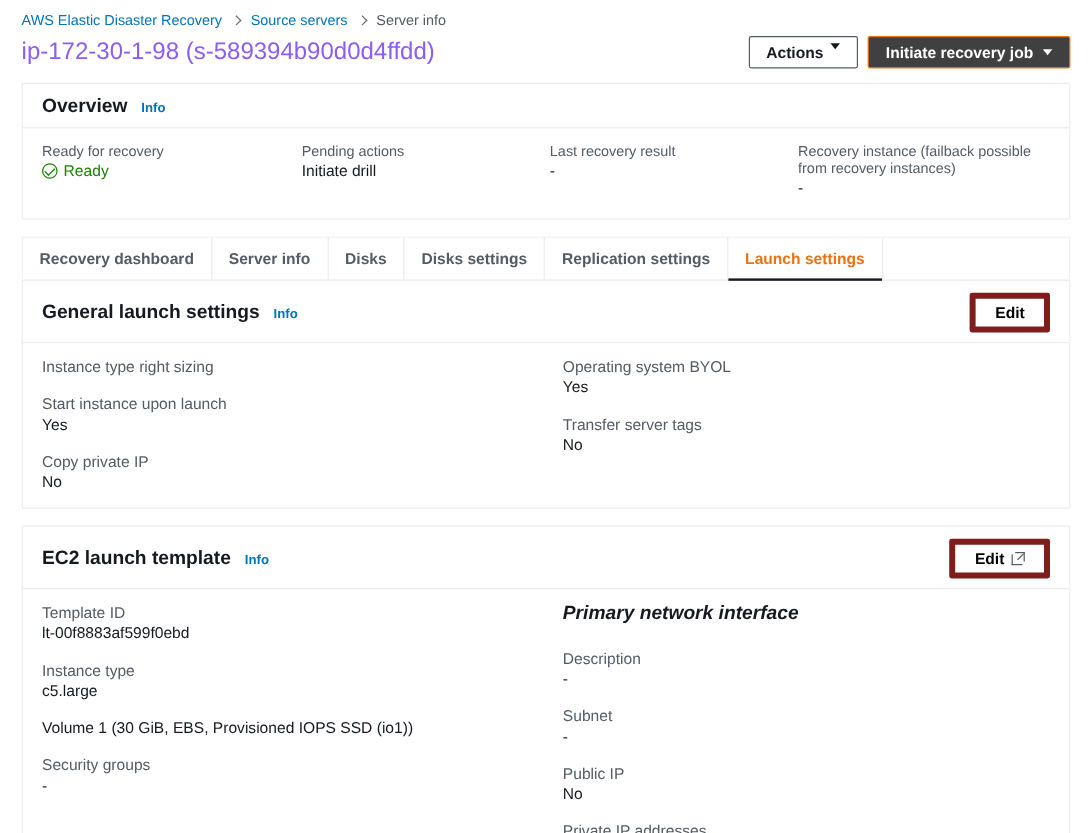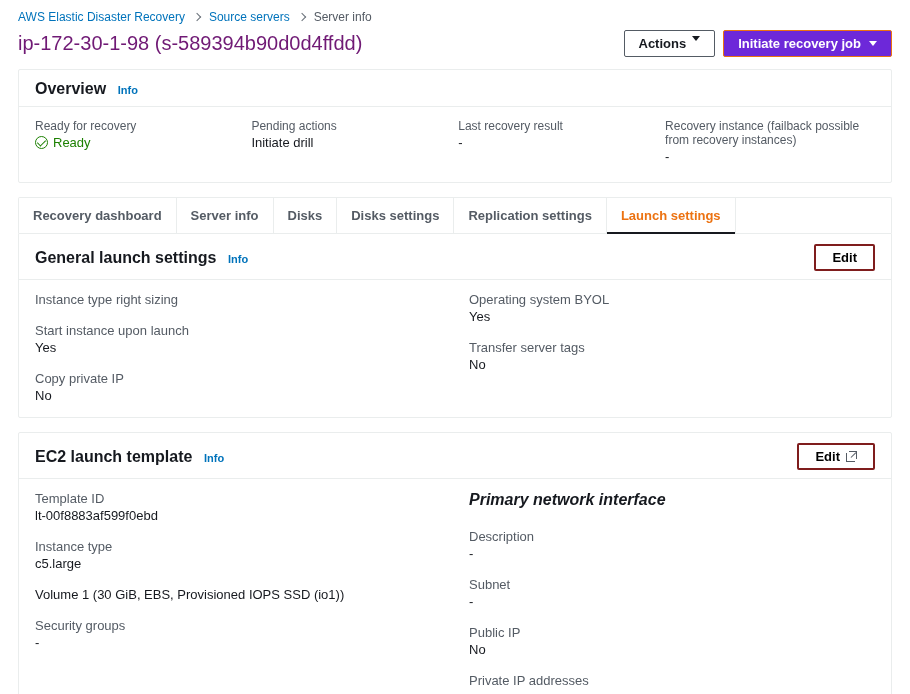--- a/index.html
+++ b/index.html
@@ -17,35 +17,35 @@
     .breadcrumbs { display:flex; align-items:center; gap:6px; font-size:12px; color:#687078; margin-bottom:6px;}
     .breadcrumbs .sep {
       display:inline-block; width:6px; height:6px;
       border-top:1.2px solid #687078; border-right:1.2px solid #687078;
       transform: rotate(45deg); margin:0 3px;
     }
     .breadcrumbs .current { color:#545b64; }
 
     
     .head-row { display:flex; align-items:center; justify-content:space-between; margin-bottom:12px;}
-    .page-title { font-size:20px; font-weight:400; color:#701a75; }
+    .page-title { font-size:20px; font-weight:400; color:#8b5cf6; }
     .head-actions { display:flex; gap:8px; }
     .btn {
       border:1px solid #545b64; background:#fff; color:#16191f;
       padding:5px 14px; font-size:13px; border-radius:2px;
       display:inline-flex; align-items:flex-start; gap:6px; cursor:pointer;
       font-weight:600;
     }
     .btn .caret, .btn-o .caret {
       width:0; height:0;
       border-left:4px solid transparent; border-right:4px solid transparent;
       border-top:5px solid currentColor;
     }
     .btn-o {
-      border:1px solid #ec7211; background:#6d28d9; color:#fff;
+      border:1px solid #ec7211; background:#404040; color:#fff;
       padding:5px 14px; font-size:13px; border-radius:2px;
       display:inline-flex; align-items:center; gap:8px; cursor:pointer;
       font-weight:600;
     }
 
     
     .panel { border:1px solid #eaeded; border-radius:2px; margin-bottom:14px; background:#fff;}
     .pan-head { padding:10px 16px 8px 16px; display:flex; align-items:center; justify-content:space-between; }
     .pan-head h2 { font-size:16px; font-weight:700; color:#16191f; }
     .info-link { color:#0073bb; font-size:11px; font-weight:600; margin-left:8px; cursor:pointer;}
@@ -83,21 +83,21 @@
     
     .two-col { display:grid; grid-template-columns: 1fr 1fr; gap:24px 28px; }
     .stack .item { margin-bottom:16px;}
     .stack .item:last-child{margin-bottom:0;}
 
     .kv-label { font-size:13px; color:#16191f; }
     .kv-value { font-size:13px; color:#16191f; margin-top:2px;}
     .dim { color:#545b64;}
 
     .edit-btn {
-      border:2px solid #7f1d1d; background:#fff; padding:4px 16px;
+      border:5px solid #7f1d1d; background:#fff; padding:4px 16px;
       font-size:13px; border-radius:2px; font-weight:600; cursor:pointer; display:inline-flex; align-items:center; gap:6px;
     }
     .ext-icon{
       width:11px; height:11px; position:relative; display:inline-block;
     }
     .ext-icon::before{
       content:""; position:absolute; left:0; bottom:0; width:8px; height:8px;
       border:1.3px solid #545b64; border-top:none; border-right:none;
     }
     .ext-icon::after{

